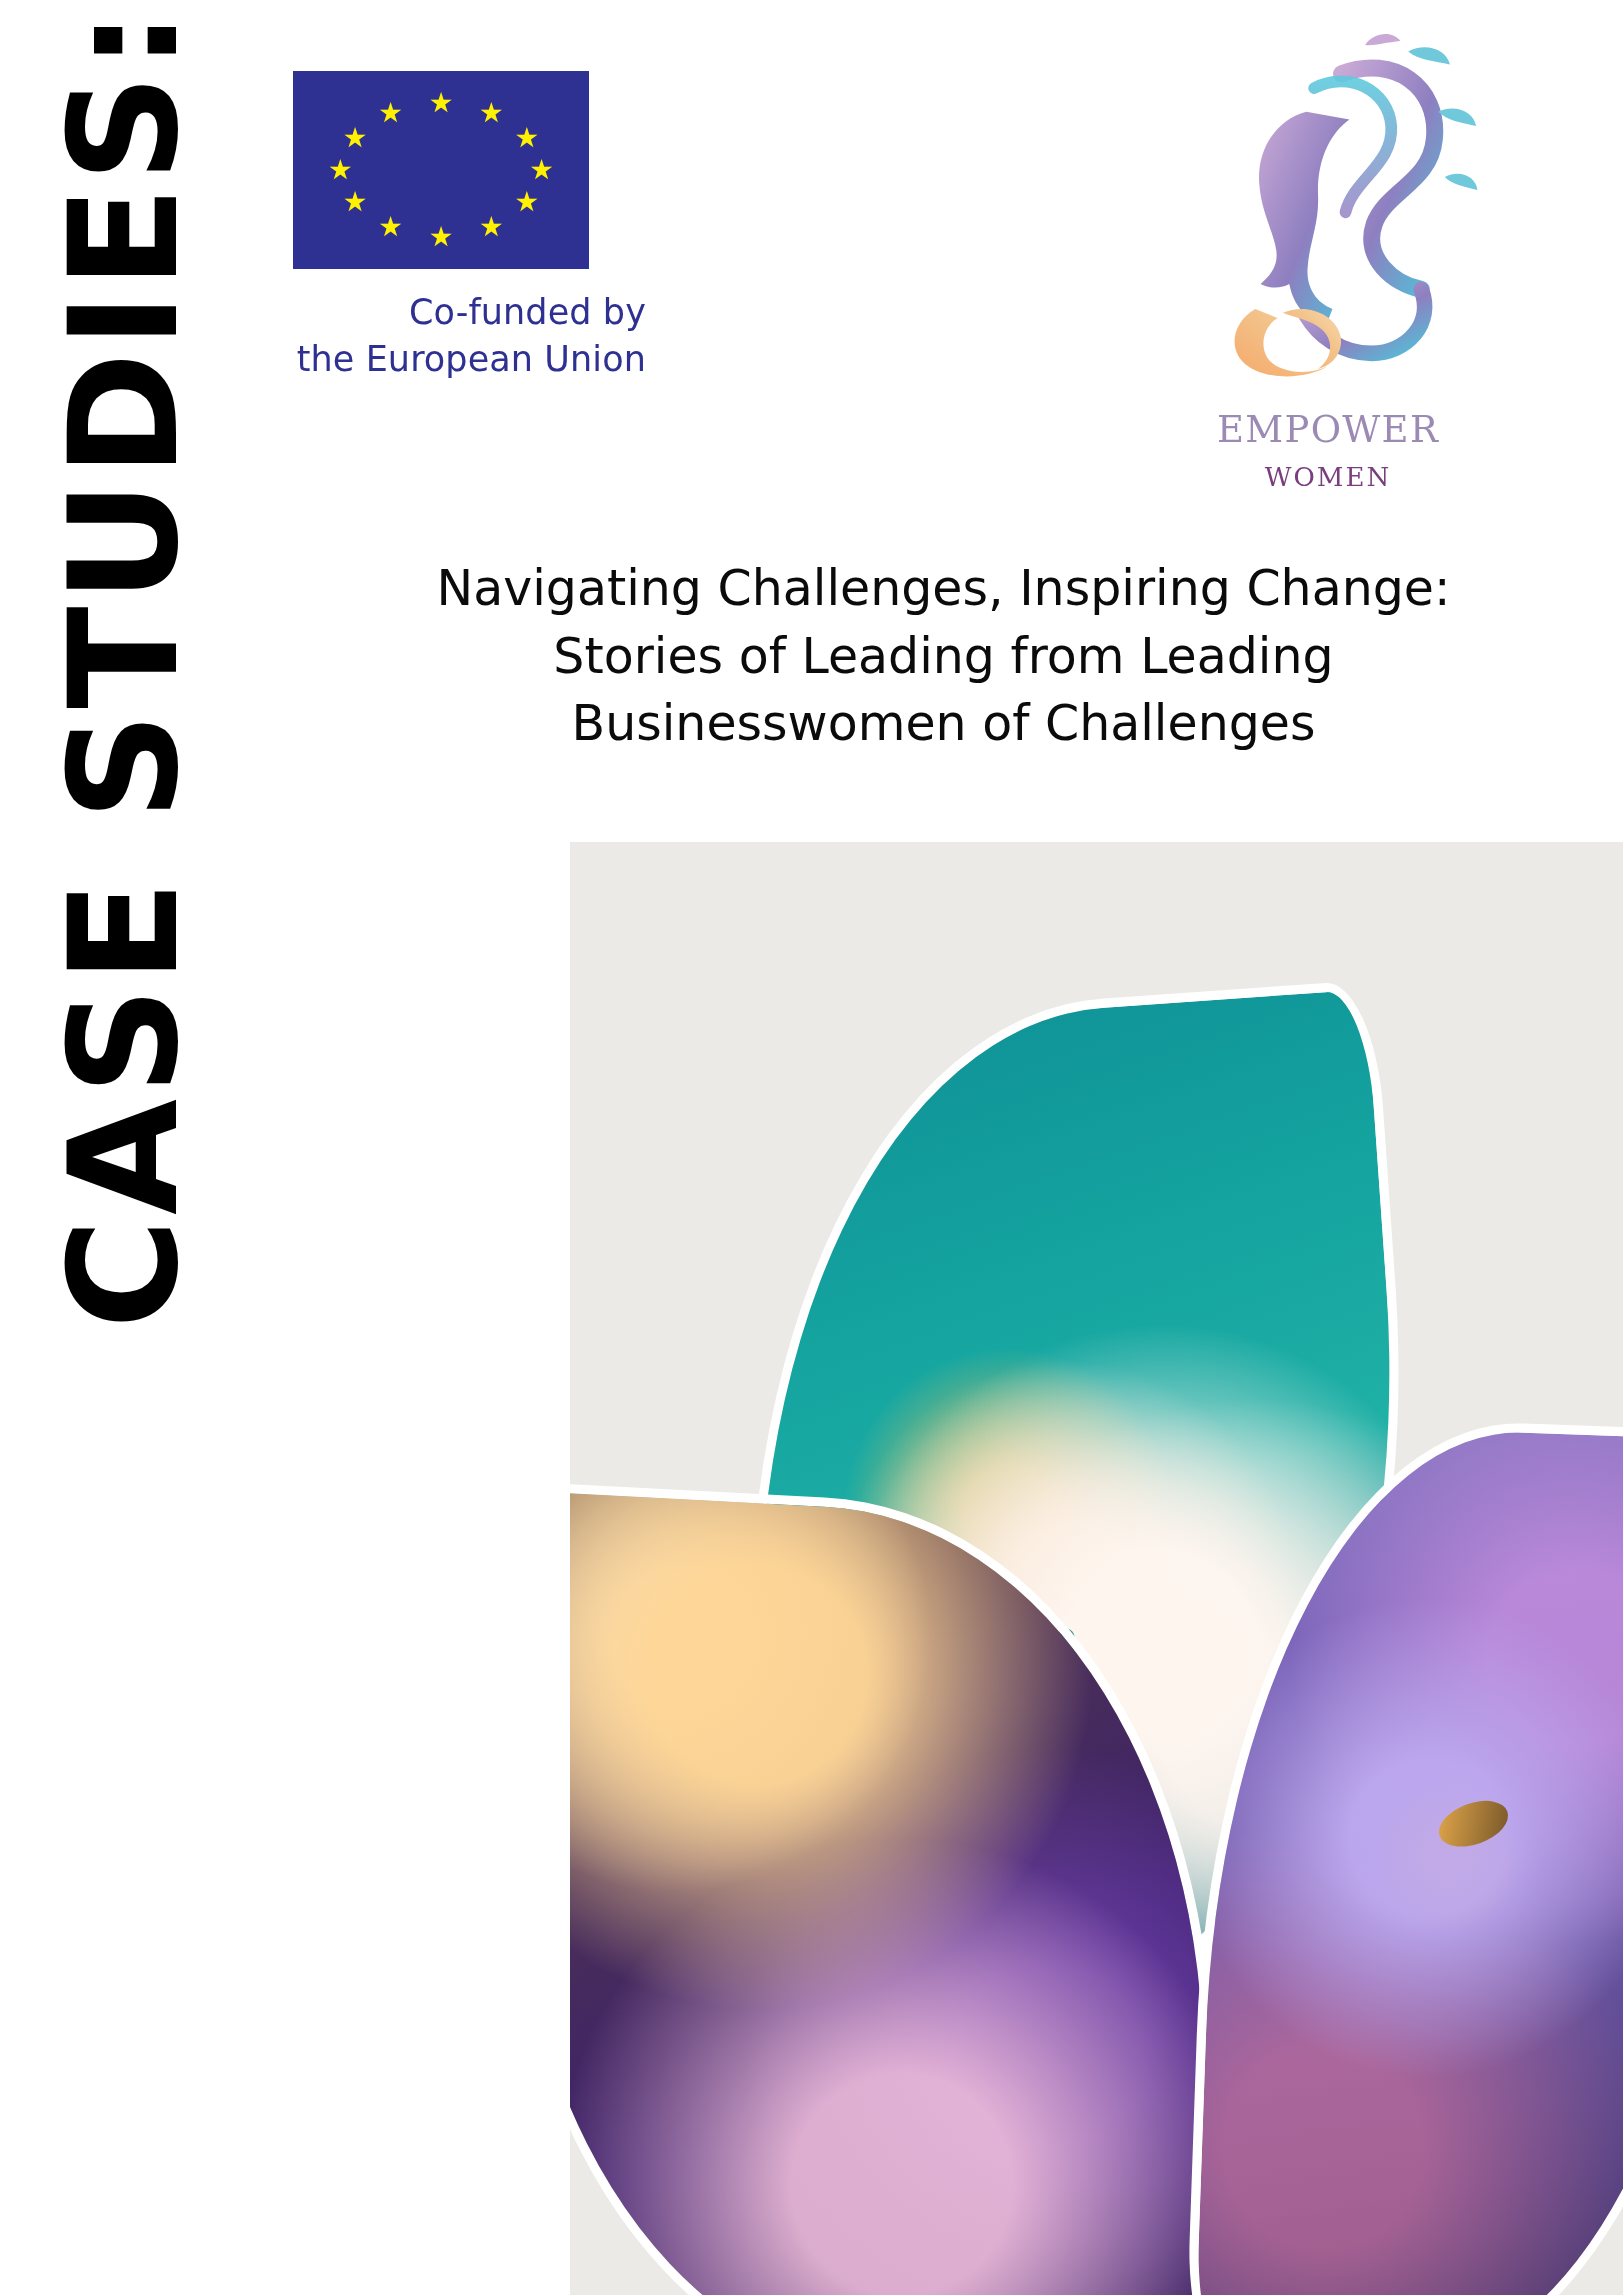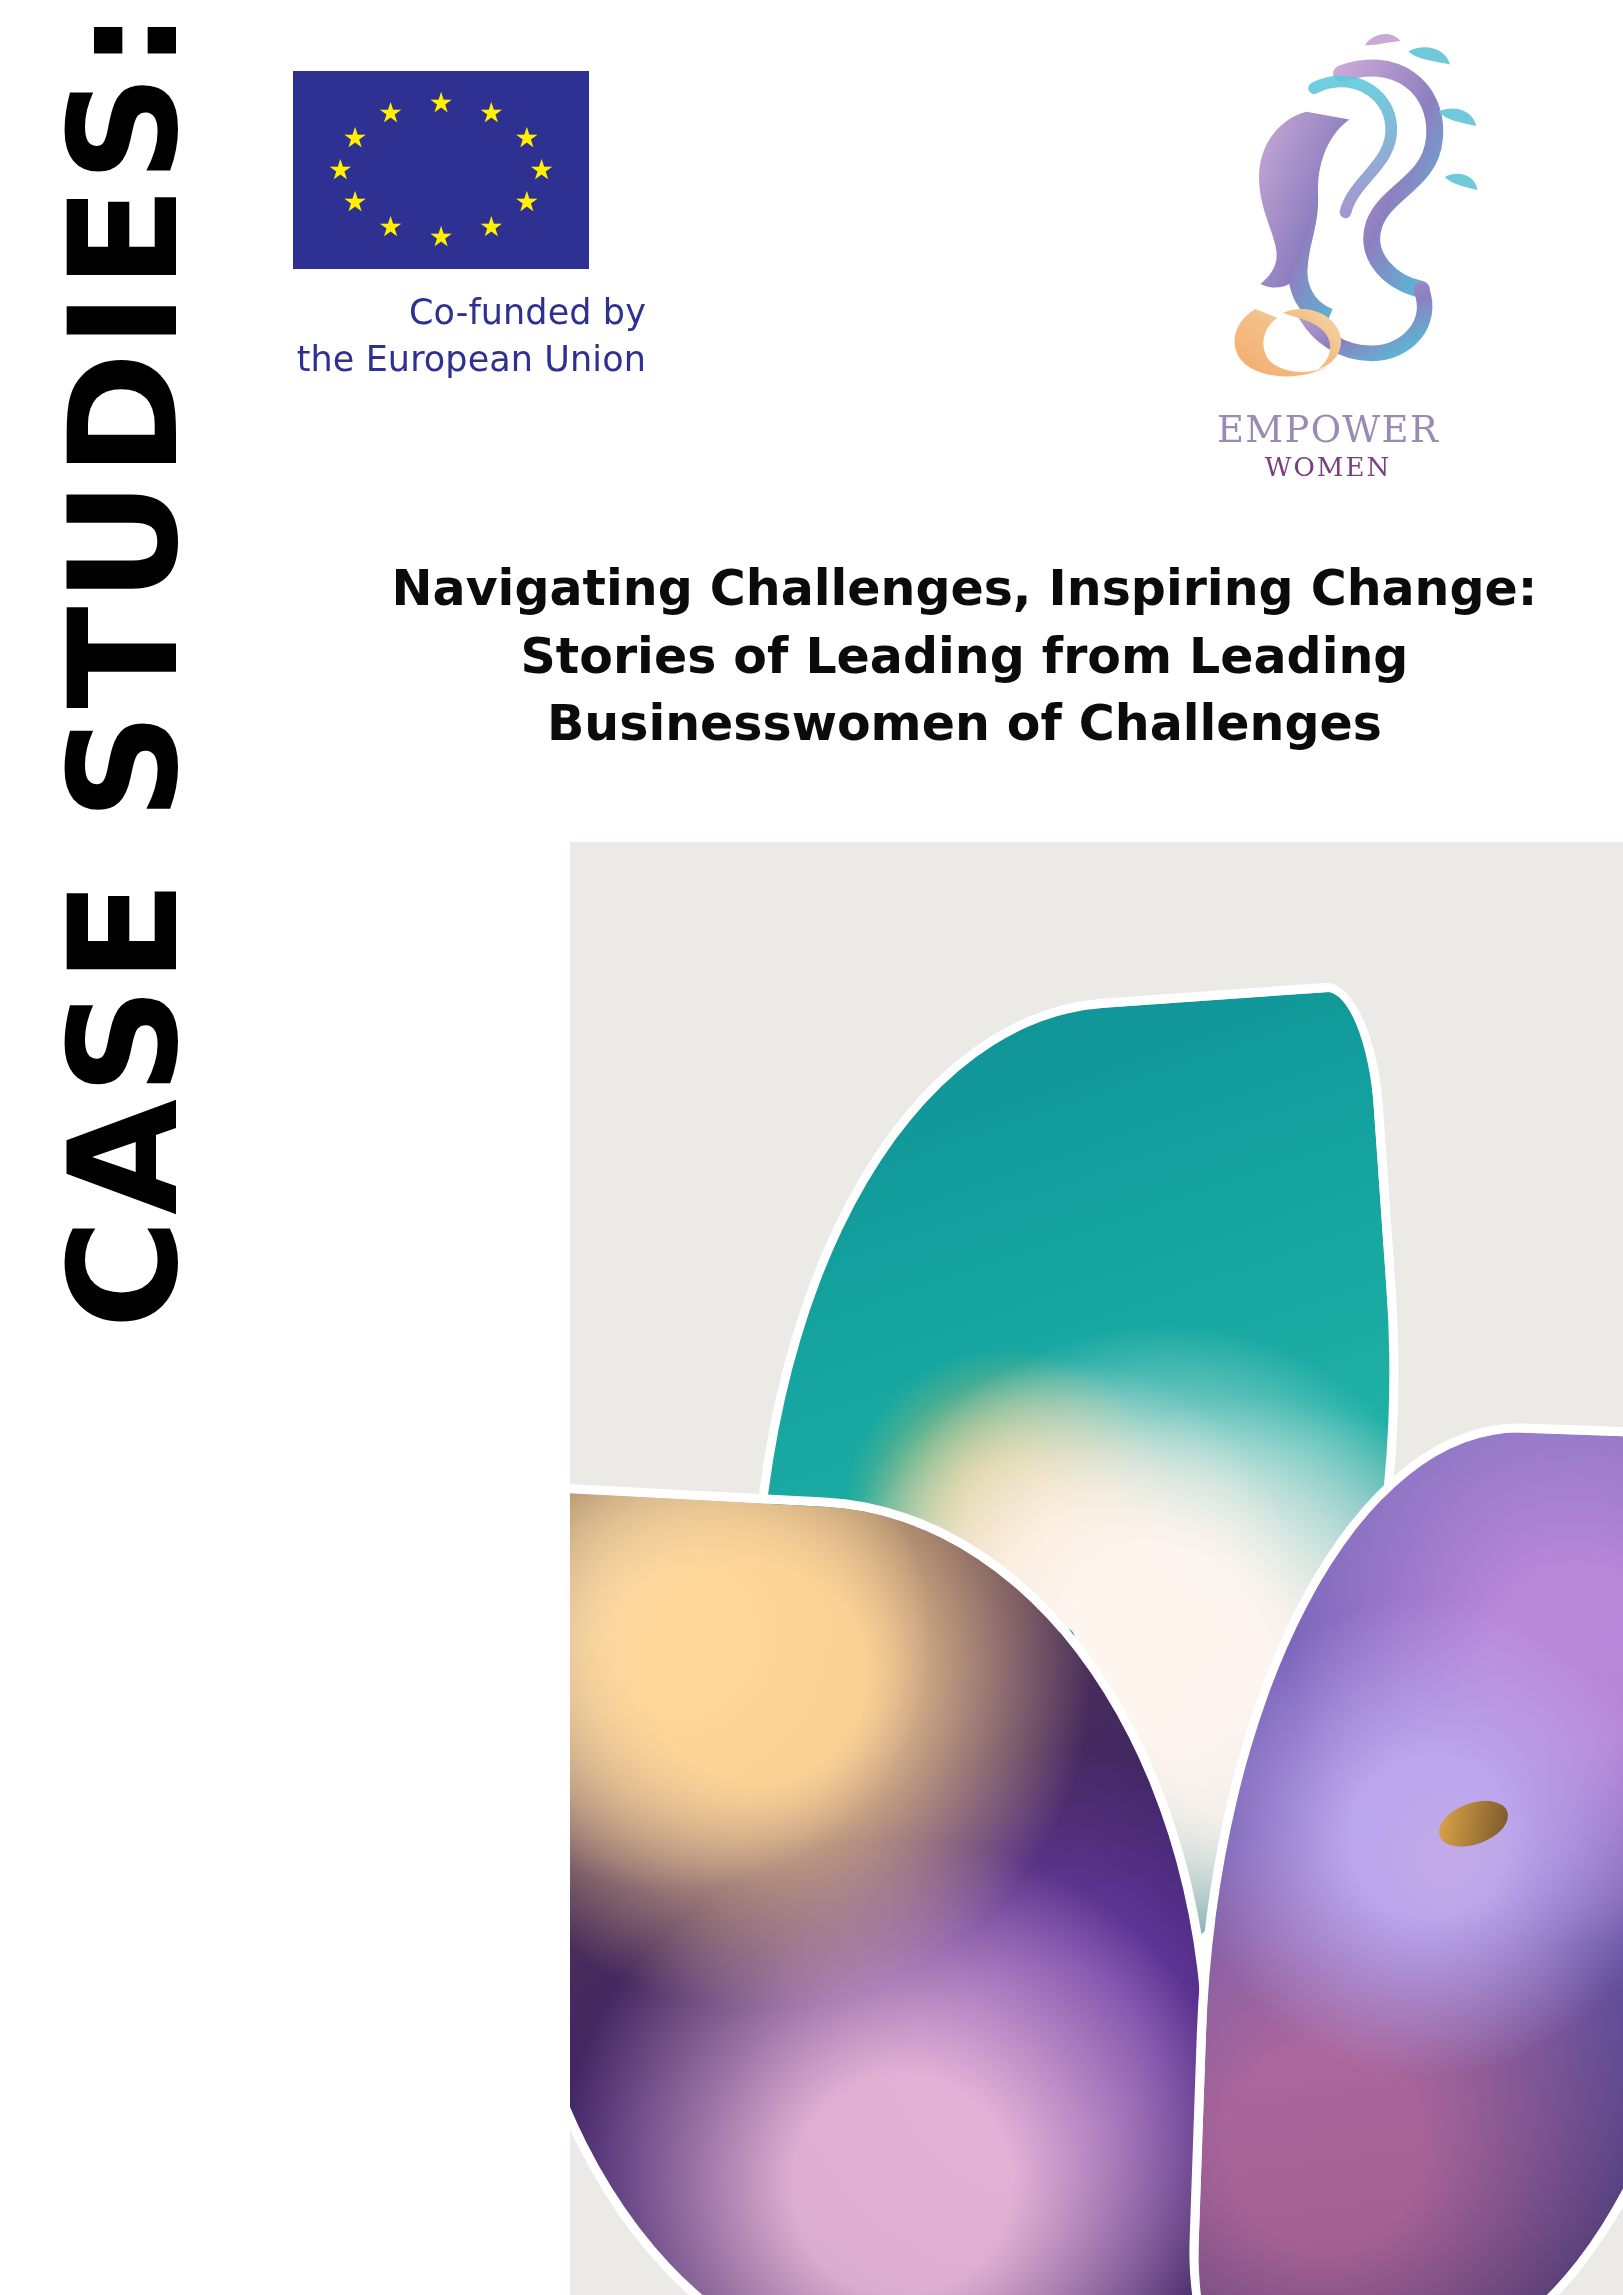--- a/index.html
+++ b/index.html
@@ -72,21 +72,21 @@
     margin-top: -11.8px;
     color: #9B8BB4;
     font-size: 37px;
     letter-spacing: 1.3px;
     font-family: "DejaVu Serif", serif;
   }
   #logo-sub {
     color: #7A3E7E;
     font-size: 26px;
     letter-spacing: 2px;
-    margin-top: 1px;
+    margin-top: 11px;
     font-family: "DejaVu Serif", serif;
   }
 
   
   #vertical-title {
     position: absolute;
     left: -386px;
     top: 732px;
     width: 1020px;
     transform: rotate(-90deg);
@@ -96,26 +96,26 @@
     font-size: 150px;
     letter-spacing: 3.9px;
     color: #000000;
     white-space: nowrap;
     text-align: center;
   }
 
   
   #main-title {
     position: absolute;
-    left: 353px;
+    left: 332px;
     top: 555px;
     width: 1223px;
     text-align: center;
     font-family: "DejaVu Sans", sans-serif;
-    font-weight: bold;
+    font-weight: normal;
     font-size: 49px;
     line-height: 1.38;
     color: #0b0b0b;
   }
   #main-title div { white-space: nowrap; }
 
   
   #collage {
     position: absolute;
     left: 570px;

